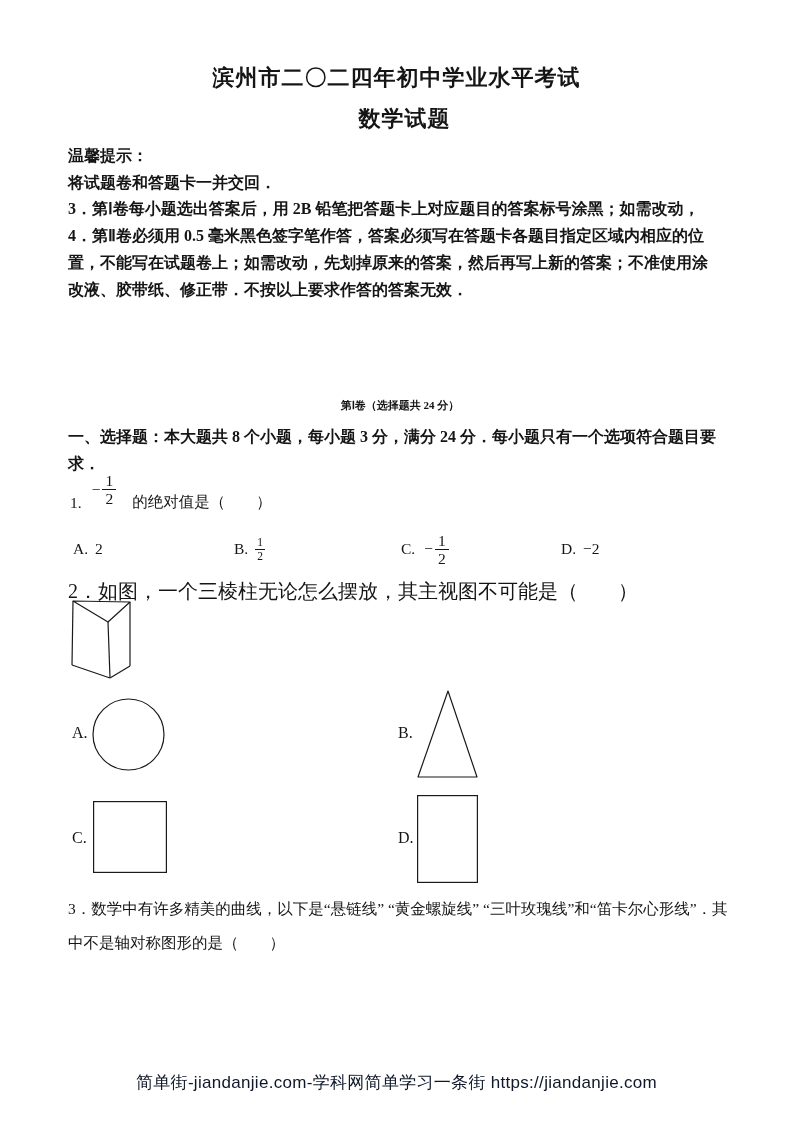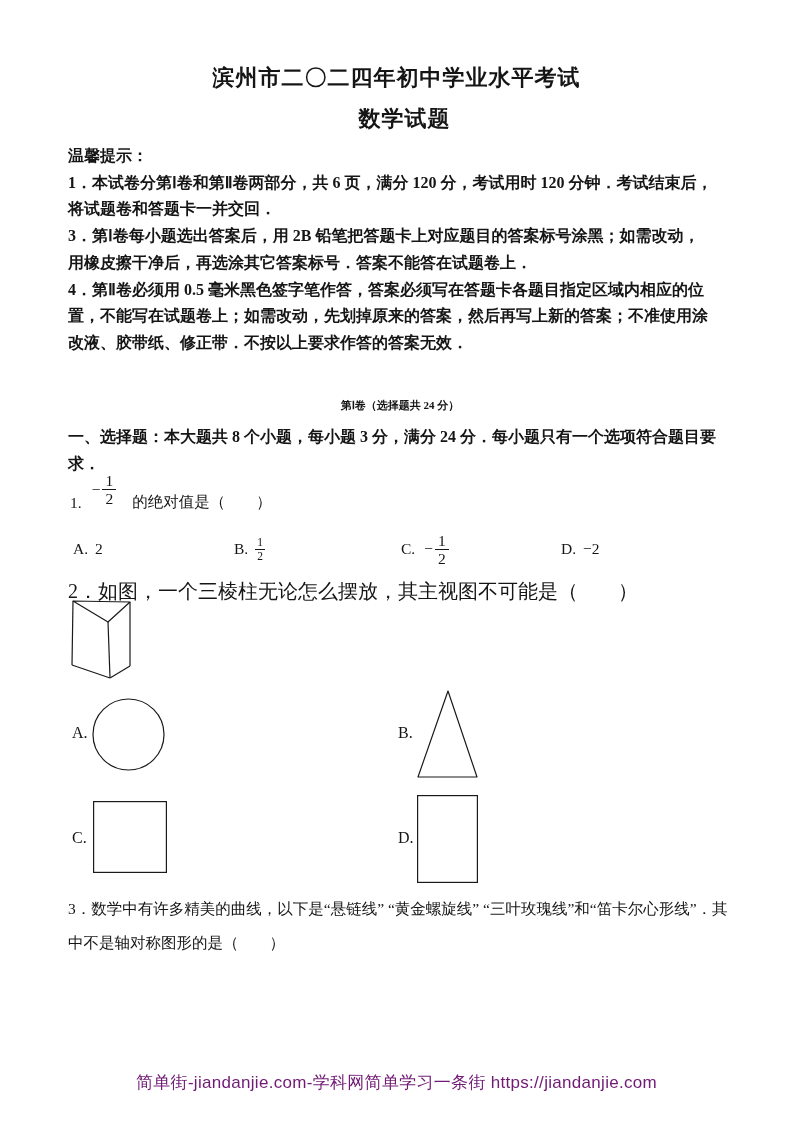--- a/index.html
+++ b/index.html
@@ -36,37 +36,35 @@
   .prism{position:absolute;left:67px;top:597px;}
   .q2-options{position:absolute;left:68px;top:690px;width:664px;height:202px;
          font-size:16px;}
   .q2label{position:absolute;}
   .shape{position:absolute;}
   svg{display:block;}
   .q3{position:absolute;left:68px;top:892px;width:690px;font-size:15.5px;
          line-height:33.5px;}
   .q3 div{white-space:pre;}
   .footer{position:absolute;left:0;top:1071px;width:100%;text-align:center;
-         font-family:"Liberation Sans",sans-serif;font-size:17px;color:#701a75;
+         font-family:"Liberation Sans",sans-serif;font-size:17px;color:#0f172a;
          letter-spacing:0.3px;}
 </style>
 </head>
 <body>
 
 <div class="page">
 
   <div class="title">滨州市二〇二四年初中学业水平考试</div>
   <div class="subtitle">数学试题</div>
 
   <div class="notice">
     <div class="nline">温馨提示：</div>
-    <div class="nline">1．本试卷分第Ⅰ卷和第Ⅱ卷两部分，共 6 页，满分 120 分，考试用时 120 分钟．考试结束后，</div>
     <div class="nline">将试题卷和答题卡一并交回．</div>
     <div class="nline">3．第Ⅰ卷每小题选出答案后，用 2B 铅笔把答题卡上对应题目的答案标号涂黑；如需改动，</div>
-    <div class="nline">用橡皮擦干净后，再选涂其它答案标号．答案不能答在试题卷上．</div>
     <div class="nline">4．第Ⅱ卷必须用 0.5 毫米黑色签字笔作答，答案必须写在答题卡各题目指定区域内相应的位</div>
     <div class="nline">置，不能写在试题卷上；如需改动，先划掉原来的答案，然后再写上新的答案；不准使用涂</div>
     <div class="nline">改液、胶带纸、修正带．不按以上要求作答的答案无效．</div>
   </div>
 
   <div class="secheading">第Ⅰ卷（选择题共 24 分）</div>
 
   <div class="intro">
     <div>一、选择题：本大题共 8 个小题，每小题 3 分，满分 24 分．每小题只有一个选项符合题目要</div>
     <div>求．</div>

